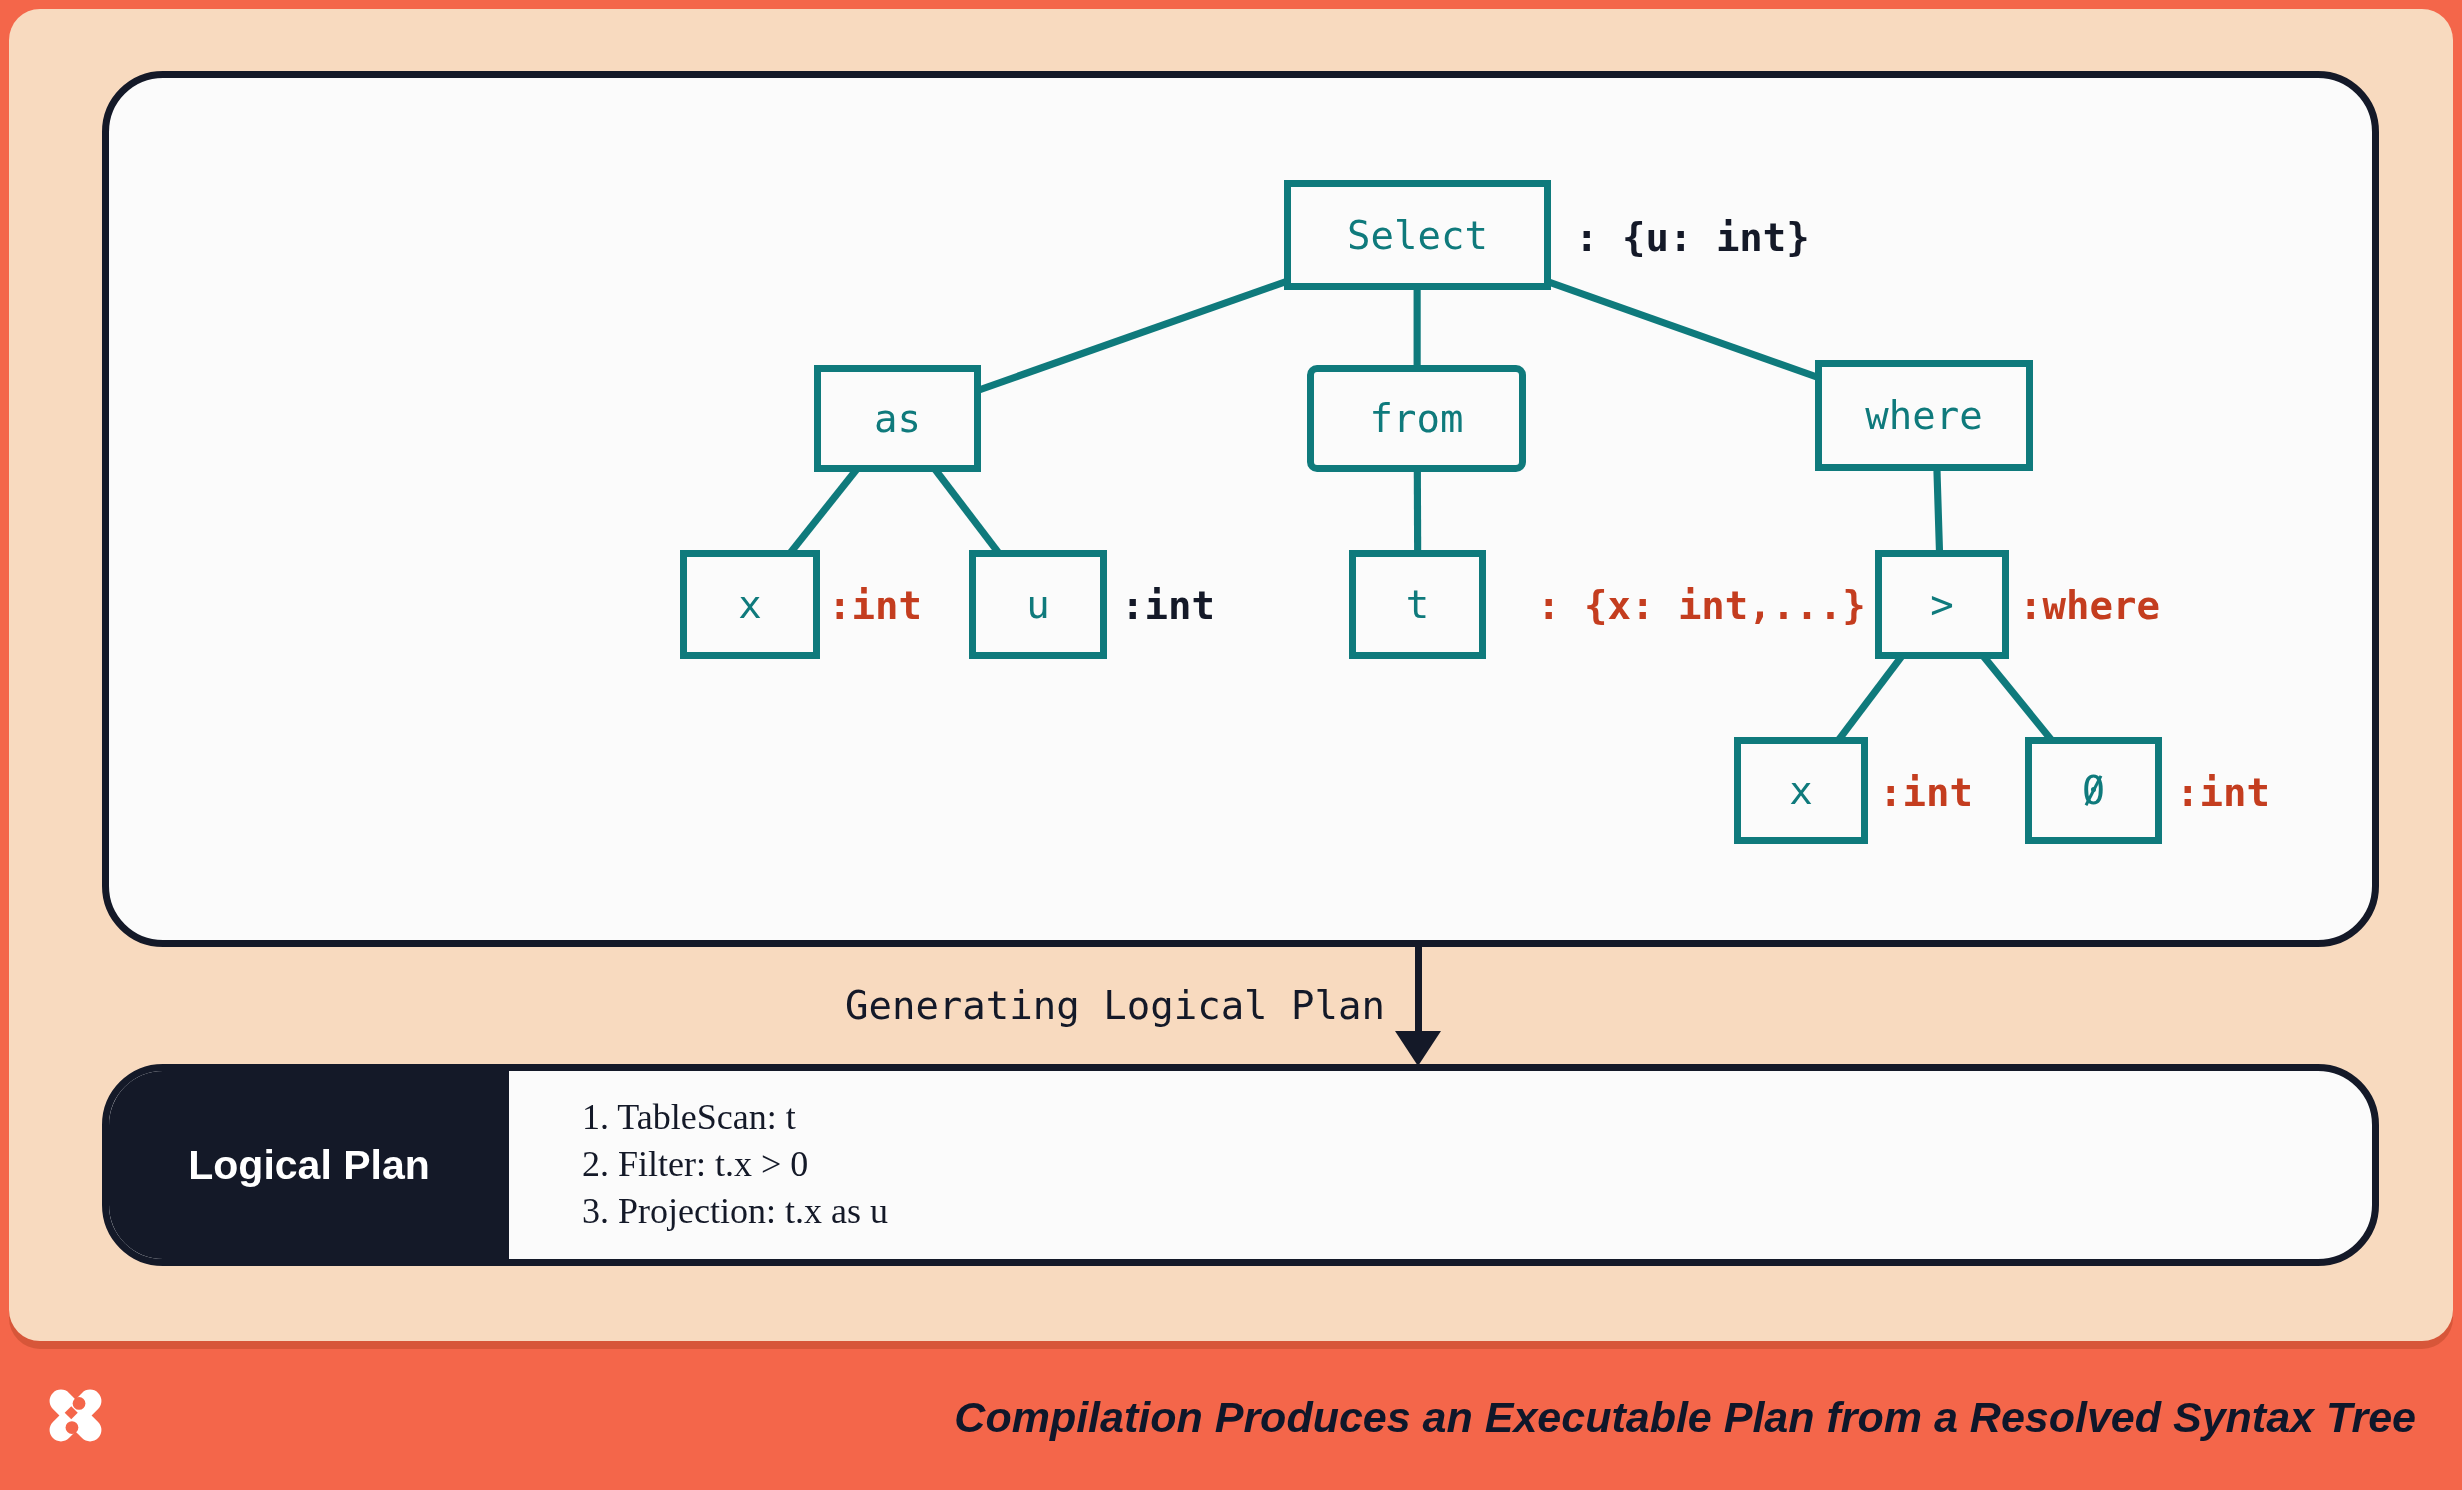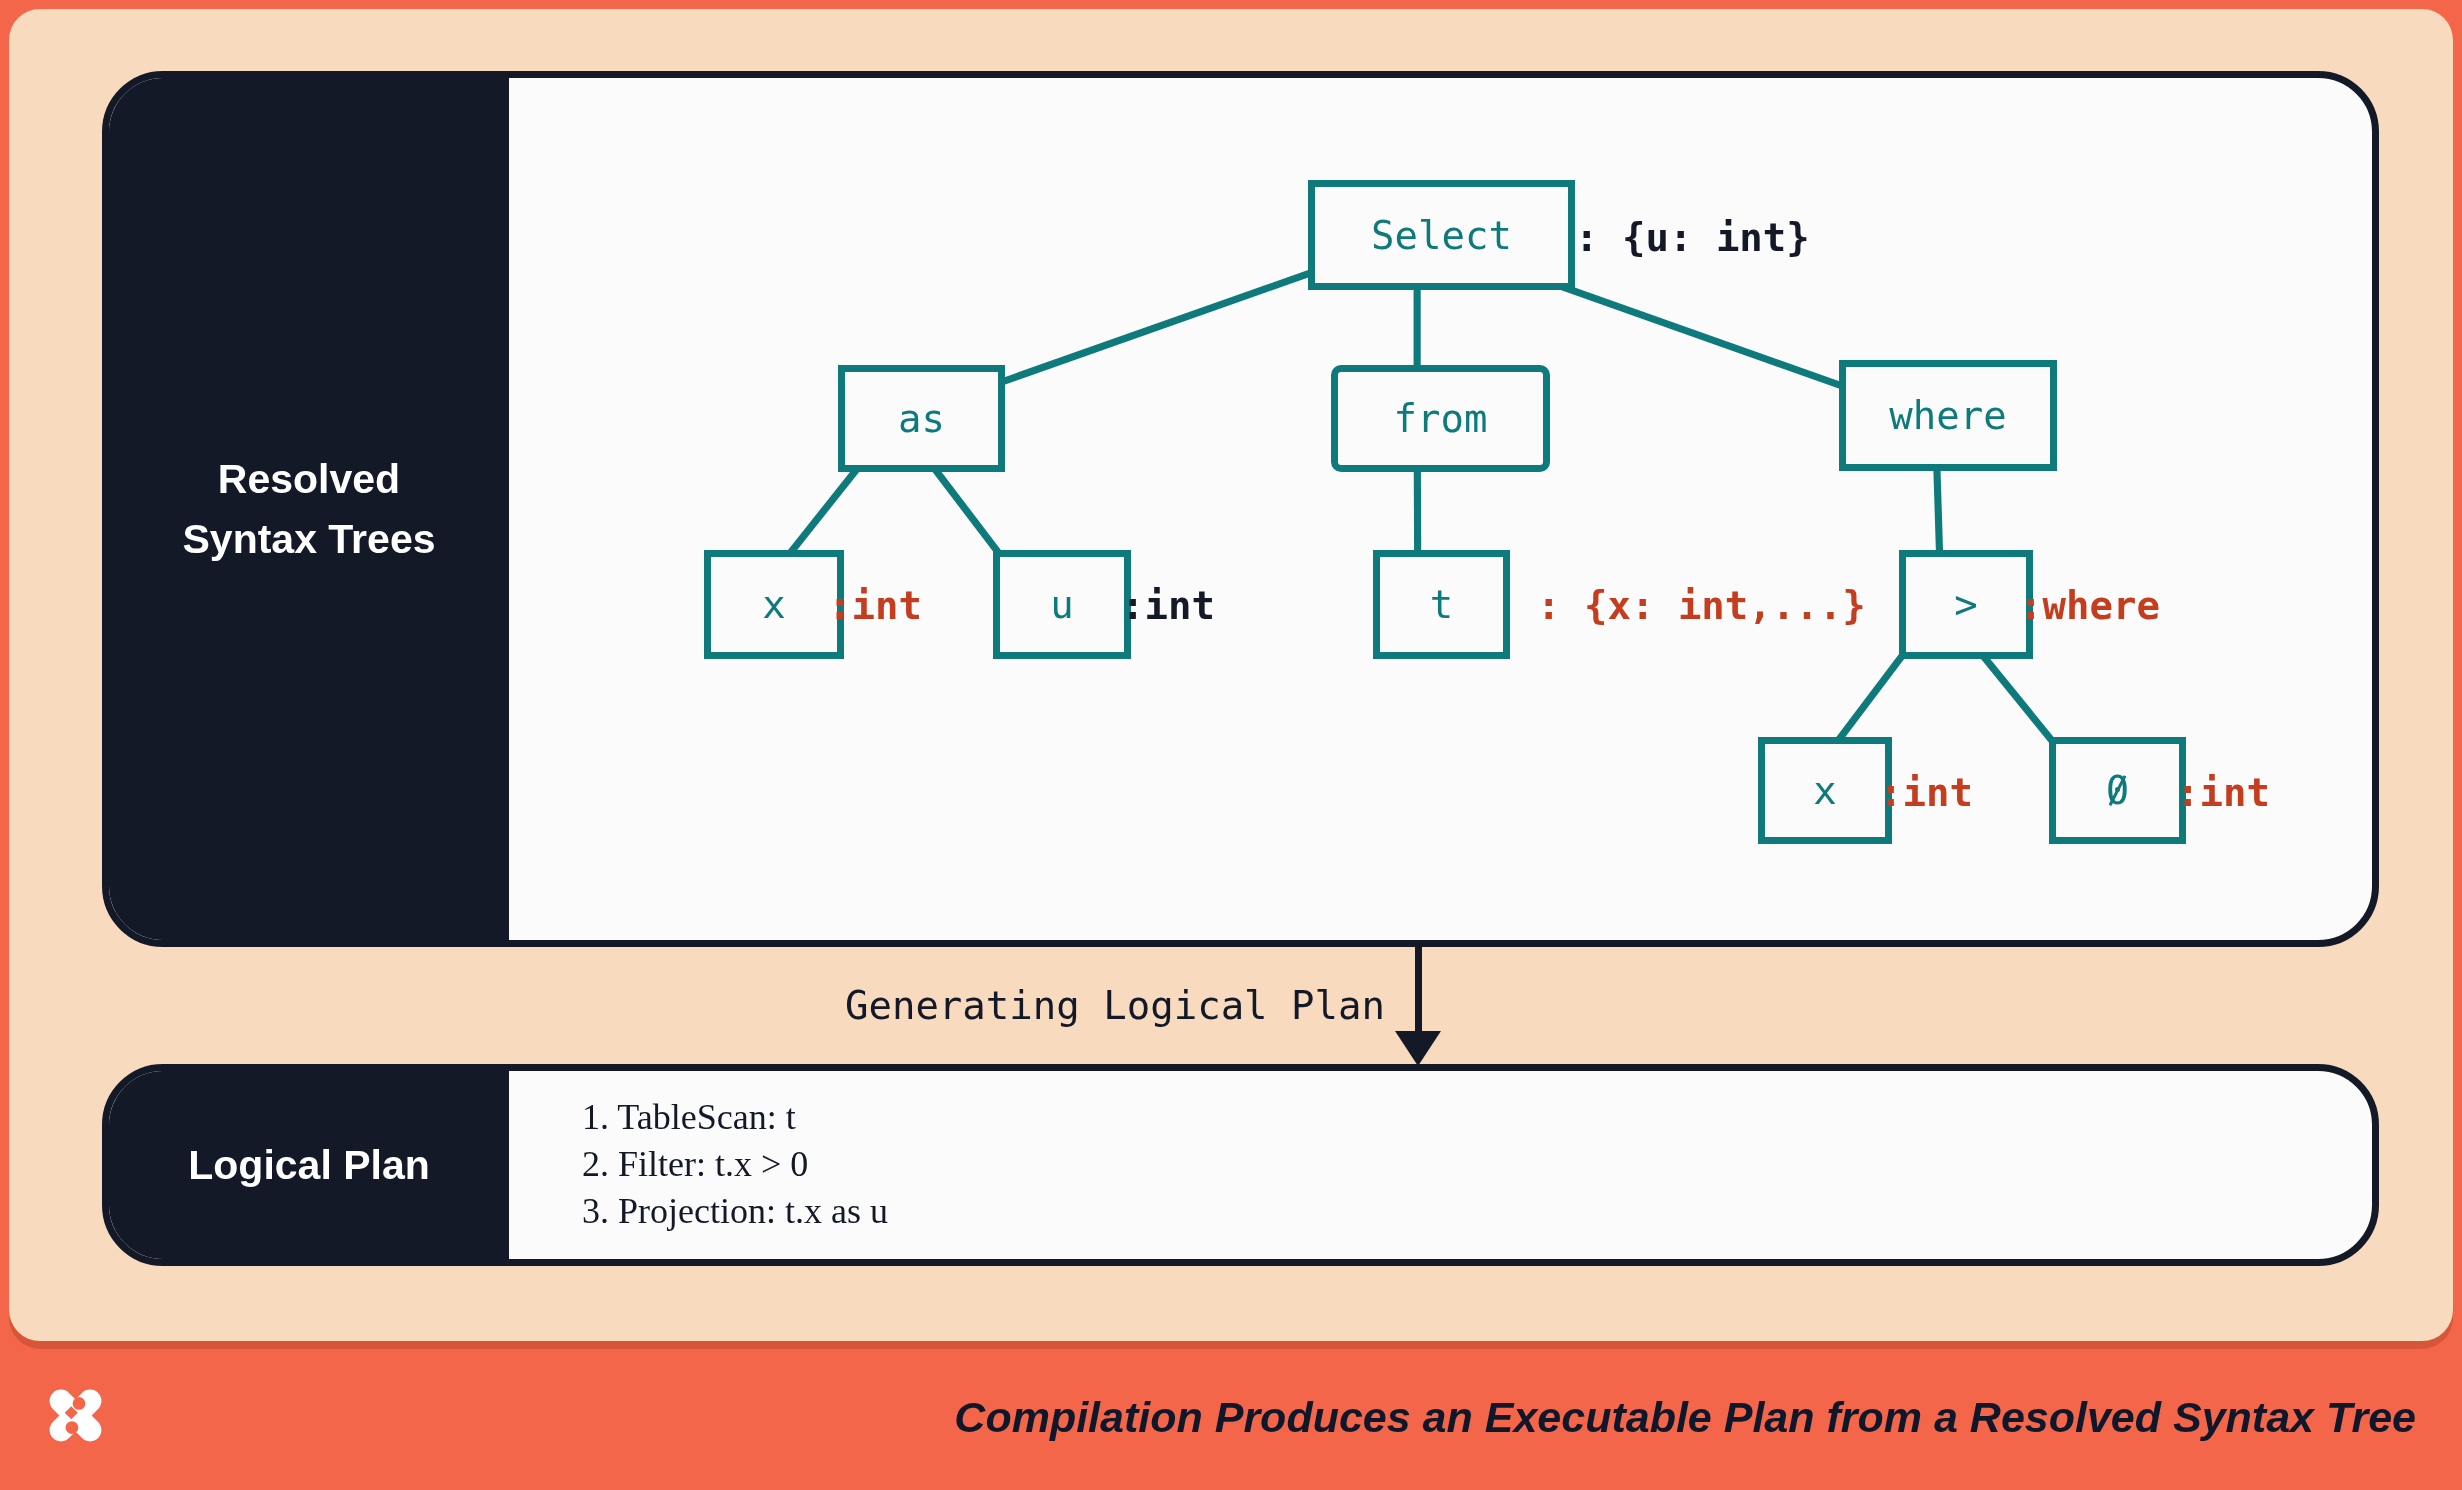--- a/index.html
+++ b/index.html
@@ -37,21 +37,21 @@
     display:flex;flex-direction:column;align-items:center;justify-content:center;
     font-weight:bold;font-size:41px;line-height:60px;text-align:center;
   }
   
   .tree-layer{position:absolute;left:0;top:0;width:2261px;height:860px;}
   .edges{position:absolute;left:0;top:0;}
   .node{
     position:absolute;border:7.1px solid var(--teal);background:var(--white);
     display:flex;align-items:center;justify-content:center;
     font-family:"DejaVu Sans Mono","Liberation Mono",monospace;
-    font-size:39px;color:var(--teal);margin-left:24px;
+    font-size:39px;color:var(--teal);
   }
   .node-select{left:1175px;top:102px;width:267px;height:110px;}
   .node-as{left:705px;top:287px;width:167px;height:107px;}
   .node-from{left:1198px;top:287px;width:219px;height:107px;border-radius:10px;}
   .node-where{left:1706px;top:282px;width:218px;height:111px;}
   .node-x1{left:571px;top:472px;width:140px;height:109px;}
   .node-u{left:860px;top:472px;width:138px;height:109px;}
   .node-t{left:1240px;top:472px;width:137px;height:109px;}
   .node-gt{left:1766px;top:472px;width:134px;height:109px;}
   .node-x2{left:1625px;top:659px;width:134px;height:107px;}
@@ -162,24 +162,20 @@
     </div>
     <span class="ann rust ann-x2">:int</span>
 
     <div class="node node-zero">
       <span>0</span>
       <i class="zero-slash"></i>
     </div>
     <span class="ann rust ann-zero">:int</span>
   </div>
 
-  <div class="sidebar">
-    <span>Resolved</span>
-    <span>Syntax Trees</span>
-  </div>
 </div>
 
 <span class="trans-label">Generating Logical Plan</span>
 <div class="arrow-line"></div>
 <div class="arrow-head"></div>
 
 <div class="panel bottom">
   <div class="steps">
     <span>1. TableScan: t</span>
     <span>2. Filter: t.x &gt; 0</span>

